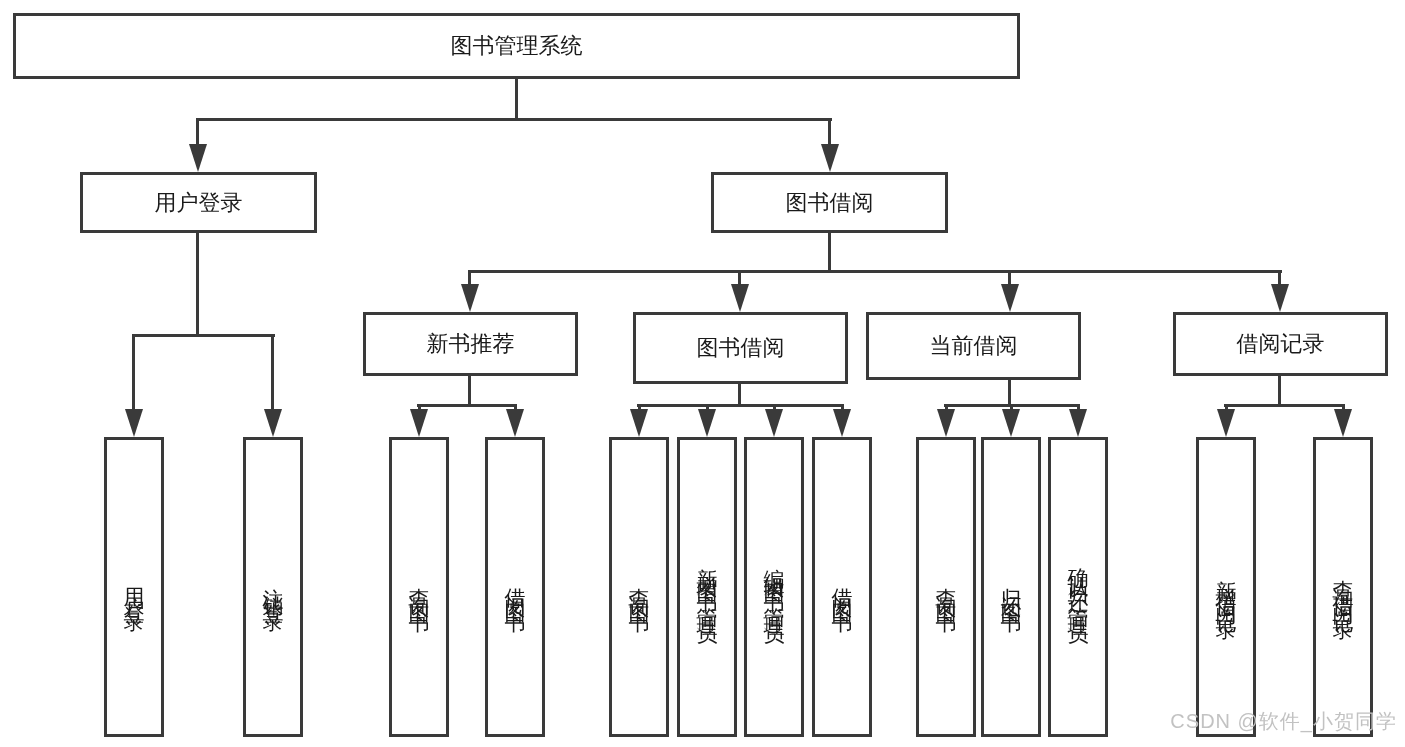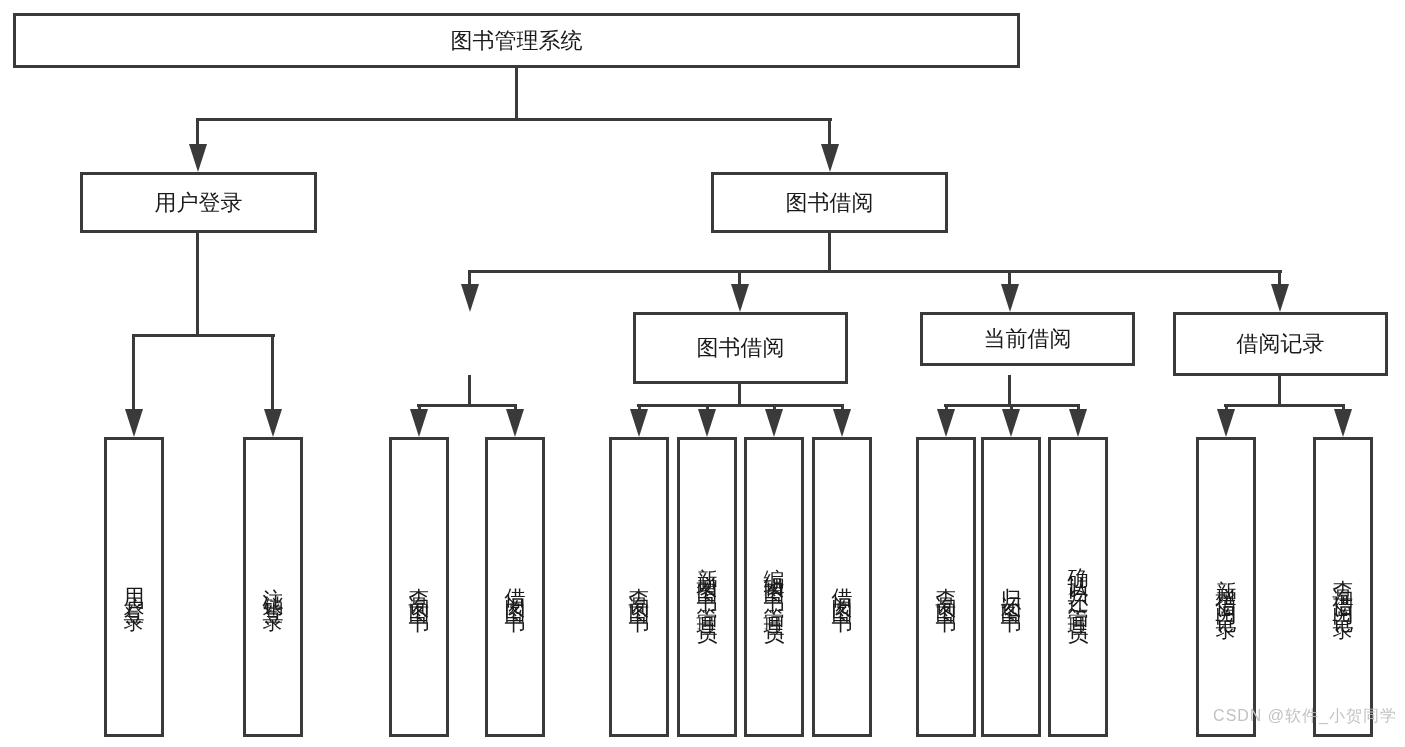--- a/index.html
+++ b/index.html
@@ -29,22 +29,22 @@
     white-space:normal;
   }
   .l{position:absolute;background:var(--line-color);}
   .arr{
     position:absolute;width:0;height:0;
     border-left:9px solid transparent;
     border-right:9px solid transparent;
     border-top:28px solid var(--line-color);
   }
   .watermark{
-    position:absolute;right:8px;bottom:20px;
-    font-size:16px;color:var(--watermark-color);
+    position:absolute;right:8px;bottom:12px;
+    font-size:20px;color:var(--watermark-color);
     letter-spacing:1px;z-index:5;
   }
 </style>
 </head>
 <body>
 
 <div id="canvas">
 
   <div class="l" style="left:515px;top:68px;width:3px;height:53px"></div>
   <div class="l" style="left:196px;top:118px;width:636px;height:3px"></div>
@@ -98,27 +98,28 @@
   <div class="arr" style="left:630px;top:409px"></div>
   <div class="arr" style="left:698px;top:409px"></div>
   <div class="arr" style="left:765px;top:409px"></div>
   <div class="arr" style="left:833px;top:409px"></div>
   <div class="arr" style="left:937px;top:409px"></div>
   <div class="arr" style="left:1002px;top:409px"></div>
   <div class="arr" style="left:1069px;top:409px"></div>
   <div class="arr" style="left:1217px;top:409px"></div>
   <div class="arr" style="left:1334px;top:409px"></div>
 
-  <div class="box" style="left:13px;top:13px;width:1007px;height:55px">图书管理系统</div>
+  <div class="box" style="left:13px;top:13px;width:1007px;height:66px">图书管理系统</div>
 
   <div class="box" style="left:80px;top:172px;width:237px;height:61px">用户登录</div>
   <div class="box" style="left:711px;top:172px;width:237px;height:61px">图书借阅</div>
 
+  <div class="box" style="left:363px;top:312px;width:215px;height:64px">新书推荐</div>
   <div class="box" style="left:633px;top:312px;width:215px;height:72px">图书借阅</div>
-  <div class="box" style="left:920px;top:312px;width:215px;height:54px">当前借阅</div>
+  <div class="box" style="left:866px;top:312px;width:215px;height:68px">当前借阅</div>
   <div class="box" style="left:1173px;top:312px;width:215px;height:64px">借阅记录</div>
 
   <div class="box leaf" style="left:104px;top:437px;width:60px;height:300px">用户登录</div>
   <div class="box leaf" style="left:243px;top:437px;width:60px;height:300px">注销登录</div>
 
   <div class="box leaf" style="left:389px;top:437px;width:60px;height:300px">查询图书</div>
   <div class="box leaf" style="left:485px;top:437px;width:60px;height:300px">借阅图书</div>
 
   <div class="box leaf" style="left:609px;top:437px;width:60px;height:300px">查询图书</div>
   <div class="box leaf" style="left:677px;top:437px;width:60px;height:300px">新增图书（管理员）</div>

